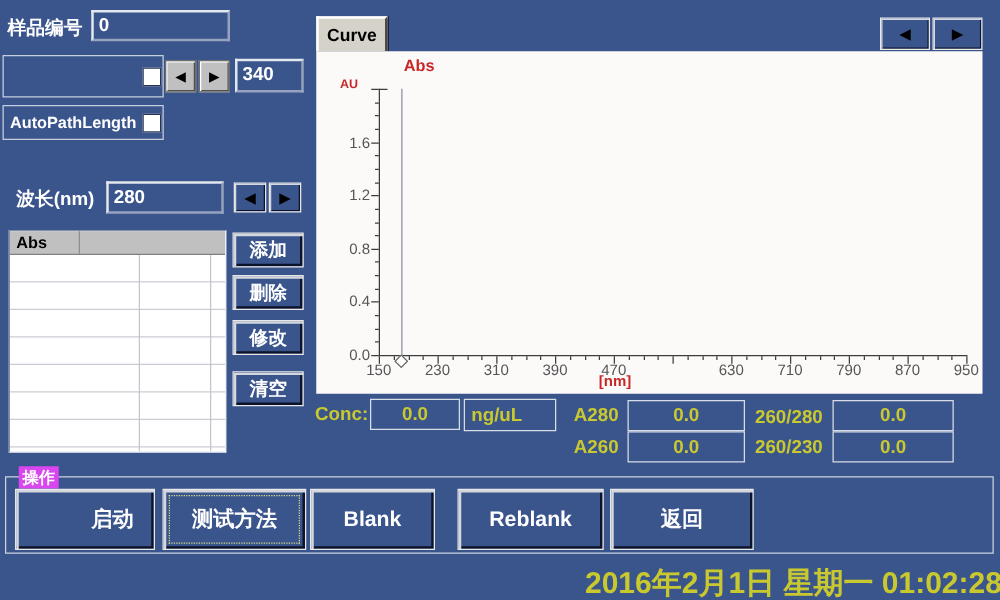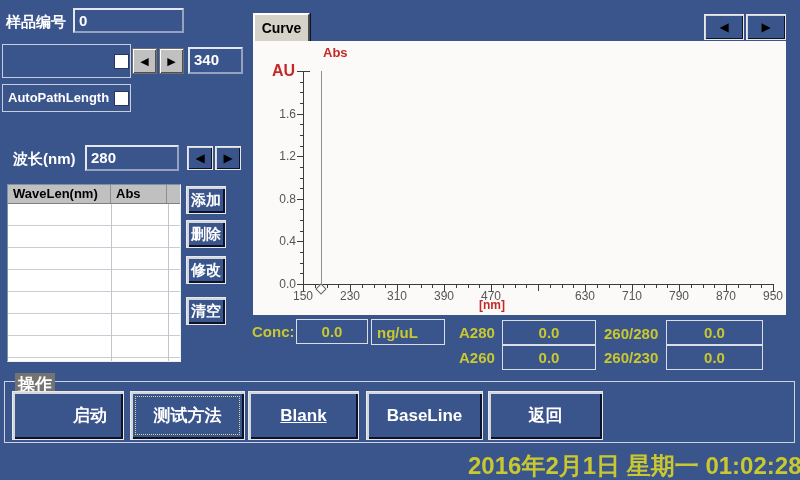--- a/index.html
+++ b/index.html
@@ -65,64 +65,64 @@
   #wl-table .thead { display:flex; height:19px; background:#c0c0c0; border-bottom:1px solid #808080; }
   #wl-table .th {
     font-size:13px; font-weight:bold; color:#000; padding:1px 0 0 5px;
     border-right:1px solid #8e8e8e; overflow:hidden; white-space:nowrap;
   }
   .th-wave { width:103px; } .th-abs { width:56px; } .th-pad { flex:1; border-right:none !important; }
   #tbody { position:absolute; left:0; top:19px; right:0; bottom:0; }
   .trow { height:22px; border-bottom:1px solid #c9cdd3; }
   .vline { position:absolute; top:0; bottom:0; width:1px; background:#c2c6cc; }
   
-  .side-btn { left:186px; width:40px; height:28px; font-size:15px; }
+  .side-btn { left:186px; width:57px; height:28px; font-size:15px; }
   #btn-add { top:186px; } #btn-del { top:220px; } #btn-mod { top:256px; } #btn-clr { top:297px; }
   
   #curve-tab {
     left:253px; top:13px; width:57px; height:28px; background:#d5d2c9; color:#000;
     font-weight:bold; font-size:14px; display:flex; align-items:center; justify-content:center;
     border-top:2px solid #fff; border-left:2px solid #fff; border-right:2px solid #4a4a4a;
     box-shadow:1px 0 0 #0c1228;
   }
   #nav-prev { left:704px; top:14px; width:40px; height:26px; }
   #nav-next { left:746px; top:14px; width:40px; height:26px; }
   #chart-panel { left:253px; top:41px; width:533px; height:274px; background:#fcf9f9; }
   #plot { position:absolute; inset:0; }
   .axis { position:absolute; background:#3c3c3c; }
   .ytick { position:absolute; height:1px; background:#3c3c3c; }
   .xtick { position:absolute; width:1px; background:#3c3c3c; }
   .ylab { position:absolute; width:34px; text-align:right; color:#555; font-size:12px; left:9px; }
   .xlab { position:absolute; width:44px; margin-left:-22px; text-align:center; top:248px; color:#555; font-size:12px; }
   .red { color:#c62828; font-weight:bold; }
-  #au-label { left:19px; top:21px; font-size:16px; }
+  #au-label { left:19px; top:21px; font-size:10px; }
   #abs-label { left:70px; top:4px; font-size:13px; }
   #nm-label { left:226px; top:257px; font-size:12px; }
   #cursor-line { position:absolute; width:1px; background:#8a8f96; }
   #cursor-diamond { position:absolute; width:8px; height:8px; background:#fff; border:1px solid #666; transform:rotate(45deg); }
   
   .ylw { color:#c9c92f; font-weight:bold; font-size:15px; }
   .valbox {
     background:#3a548c; color:#c9c92f; font-weight:bold; font-size:15px;
     border:1px solid #d9dde6; display:flex; align-items:center; justify-content:center;
   }
   #conc-label { left:252px; top:323px; }
   #conc-box  { left:296px; top:319px; width:72px; height:25px; }
   #unit-box  { left:371px; top:319px; width:74px; height:26px; justify-content:flex-start; padding-left:5px; }
   #a280-label { left:459px; top:324px; } #a280-box { left:502px; top:320px; width:94px; height:25px; }
   #r280-label { left:604px; top:325px; } #r280-box { left:666px; top:320px; width:97px; height:25px; }
   #a260-label { left:459px; top:349px; } #a260-box { left:502px; top:345px; width:94px; height:25px; }
   #r230-label { left:604px; top:349px; } #r230-box { left:666px; top:345px; width:97px; height:25px; }
   
   #ops-box { left:4px; top:381px; width:791px; height:62px; border:1px solid #ccd2de; }
-  #ops-legend { left:10px; top:-9px; background:#737373; padding:0 3px; color:#fff; font-weight:bold; font-size:17px; position:absolute; }
+  #ops-legend { left:10px; top:-9px; background:#d946ef; padding:0 3px; color:#fff; font-weight:bold; font-size:13px; position:absolute; }
   .op-btn { top:391px; height:49px; font-size:17px; }
   #btn-start { left:12px; width:112px;padding-left:44px; }
   #btn-test  { left:130px; width:115px;text-align:right; }
-  #btn-blank { left:248px; width:111px;text-decoration:underline; }
+  #btn-blank { left:248px; width:100px; }
   #btn-reblank { left:366px; width:117px; }
   #btn-back  { left:488px; width:115px; }
   #datetime { left:468px; top:450px; color:#c9c92f; font-weight:bold; font-size:24px; white-space:nowrap; }
 </style>
 </head>
 <body>
 
 <div class="abs wlabel" id="sample-label">样品编号</div>
 <div class="abs input3d" id="sample-input">0</div>
 
@@ -146,21 +146,20 @@
 <div class="abs input3d" id="wl-input">280</div>
 <div class="abs btn-arrow-blue" id="wl-prev">
     <span>◀</span>
   </div>
 <div class="abs btn-arrow-blue" id="wl-next">
     <span>▶</span>
   </div>
 
 <div class="abs" id="wl-table">
   <div class="thead">
-    <div class="th th-wave">WaveLen(nm)</div>
     <div class="th th-abs">Abs</div>
     <div class="th th-pad"></div>
   </div>
   <div id="tbody">
     <div class="vline" style="left:103px"></div>
     <div class="vline" style="left:160px"></div>
   <div class="trow"></div>
       <div class="trow"></div>
       <div class="trow"></div>
       <div class="trow"></div>
@@ -285,16 +284,16 @@
 <div class="abs valbox" id="a260-box">0.0</div>
 <div class="abs ylw" id="r230-label">260/230</div>
 <div class="abs valbox" id="r230-box">0.0</div>
 
 <div class="abs" id="ops-box">
   <div id="ops-legend">操作</div>
 </div>
 <div class="abs btn3d op-btn" id="btn-start">启动</div>
 <div class="abs btn3d op-btn focus-dotted" id="btn-test">测试方法</div>
 <div class="abs btn3d op-btn" id="btn-blank">Blank</div>
-<div class="abs btn3d op-btn" id="btn-reblank">BaseLine</div>
+<div class="abs btn3d op-btn" id="btn-reblank">Reblank</div>
 <div class="abs btn3d op-btn" id="btn-back">返回</div>
 
 <div class="abs" id="datetime">2016年2月1日 星期一 01:02:28</div>
 
 </body></html>

